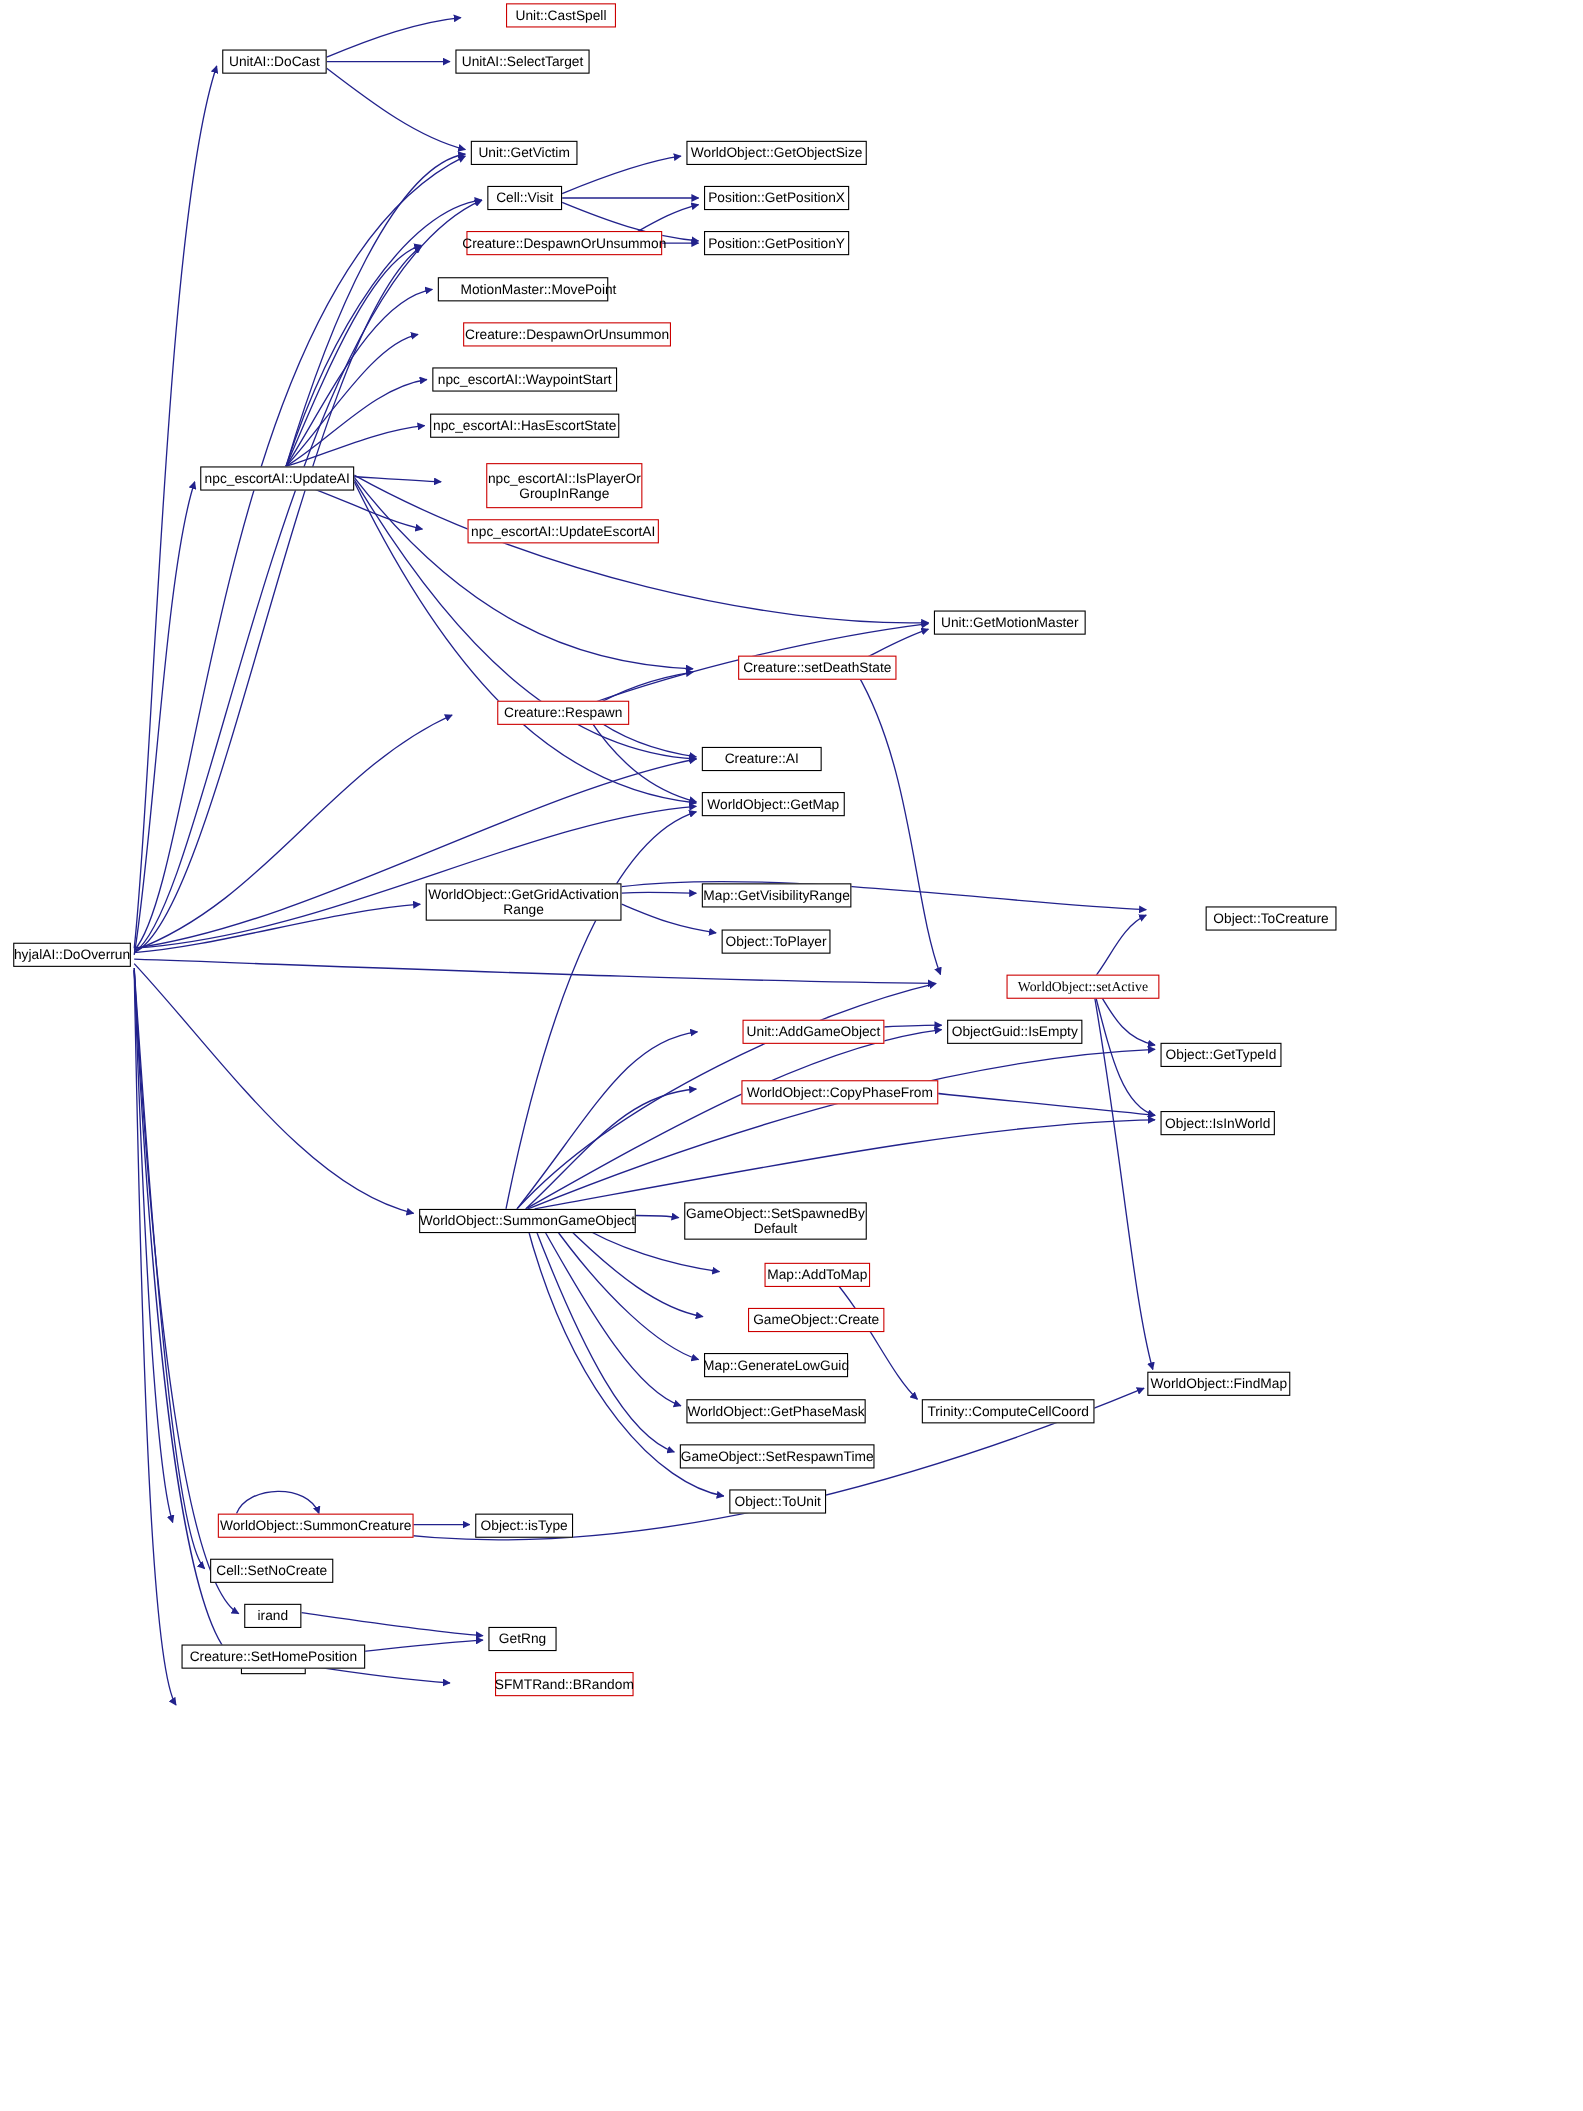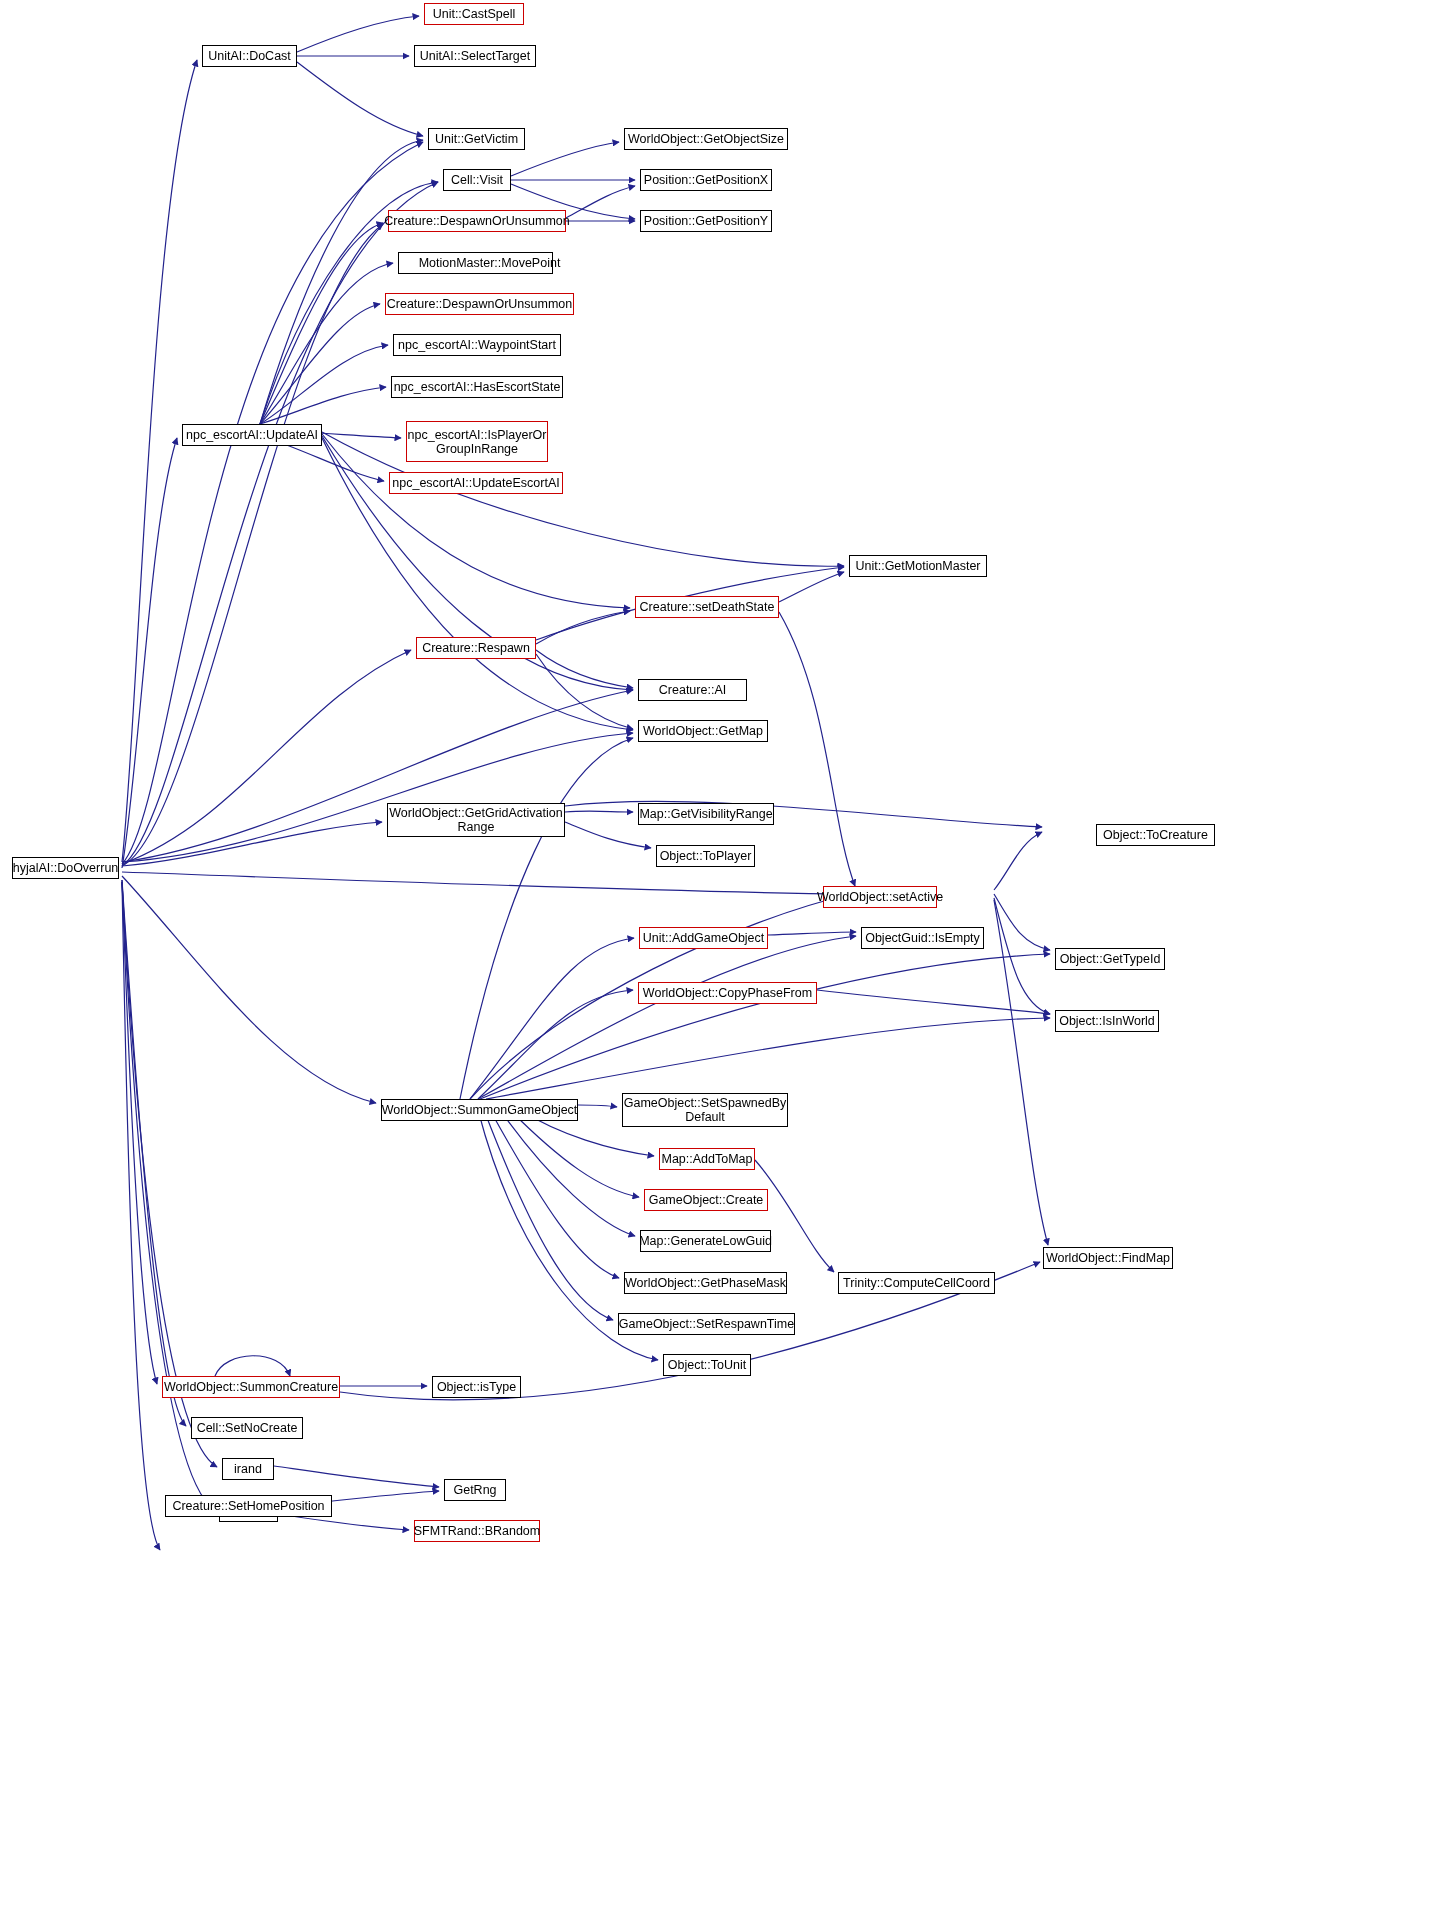--- a/index.html
+++ b/index.html
@@ -2,21 +2,21 @@
 <html><head>
 <meta charset="utf-8">
 <style>
   html,body{margin:0;padding:0;background:#ffffff;}
   body{font-family:"Liberation Sans",sans-serif;}
   #canvas{position:relative;width:1439px;height:1919px;overflow:hidden;background:#fff;}
   svg.edges{position:absolute;left:0;top:0;width:1439px;height:1919px;pointer-events:none;}
   .node{position:absolute;box-sizing:border-box;border:1px solid #000;background:#fff;
         display:flex;align-items:center;justify-content:center;text-align:center;
         font-size:12.5px;line-height:14px;color:#000;white-space:pre-line;}
-  .node.red{border-color:#cc0000;}
+  .node.red{border-color:#cc0000;margin-left:36px;}
   .node.red .lbl{color:#000;}
   .lbl{display:block;padding:0 3px;}
 </style>
 </head>
 <body>
 
 <div id="canvas">
 
 <svg class="edges" viewBox="0 0 1439 1919">
   <defs>
@@ -137,21 +137,21 @@
 <div class="node" style="left:849px;top:555px;width:138px;height:22px;"><span class="lbl">Unit::GetMotionMaster</span></div>
 <div class="node red" style="left:635px;top:596px;width:144px;height:22px;"><span class="lbl">Creature::setDeathState</span></div>
 <div class="node red" style="left:416px;top:637px;width:120px;height:22px;"><span class="lbl">Creature::Respawn</span></div>
 <div class="node" style="left:638px;top:679px;width:109px;height:22px;"><span class="lbl">Creature::AI</span></div>
 <div class="node" style="left:638px;top:720px;width:130px;height:22px;"><span class="lbl">WorldObject::GetMap</span></div>
 <div class="node" style="left:387px;top:803px;width:178px;height:34px;"><span class="lbl">WorldObject::GetGridActivation
 Range</span></div>
 <div class="node" style="left:638px;top:803px;width:136px;height:22px;"><span class="lbl">Map::GetVisibilityRange</span></div>
 <div class="node" style="left:656px;top:845px;width:99px;height:22px;"><span class="lbl">Object::ToPlayer</span></div>
 <div class="node" style="left:1096px;top:824px;width:119px;height:22px;"><span class="lbl">Object::ToCreature</span></div>
-<div class="node red" style="left:823px;top:886px;width:114px;height:22px;"><span class="lbl">WorldObject::setActive</span></div>
+<div class="node red" style="left:879px;top:886px;width:139px;height:22px;font-family:Liberation Serif, serif;"><span class="lbl">WorldObject::setActive</span></div>
 <div class="node red" style="left:639px;top:927px;width:129px;height:22px;"><span class="lbl">Unit::AddGameObject</span></div>
 <div class="node" style="left:861px;top:927px;width:123px;height:22px;"><span class="lbl">ObjectGuid::IsEmpty</span></div>
 <div class="node" style="left:1055px;top:948px;width:110px;height:22px;text-align:right;"><span class="lbl">Object::GetTypeId</span></div>
 <div class="node red" style="left:638px;top:982px;width:179px;height:22px;"><span class="lbl">WorldObject::CopyPhaseFrom</span></div>
 <div class="node" style="left:1055px;top:1010px;width:104px;height:22px;"><span class="lbl">Object::IsInWorld</span></div>
 <div class="node" style="left:381px;top:1099px;width:197px;height:22px;"><span class="lbl">WorldObject::SummonGameObject</span></div>
 <div class="node" style="left:622px;top:1093px;width:166px;height:34px;"><span class="lbl">GameObject::SetSpawnedBy
 Default</span></div>
 <div class="node red" style="left:659px;top:1148px;width:96px;height:22px;"><span class="lbl">Map::AddToMap</span></div>
 <div class="node red" style="left:644px;top:1189px;width:124px;height:22px;"><span class="lbl">GameObject::Create</span></div>

